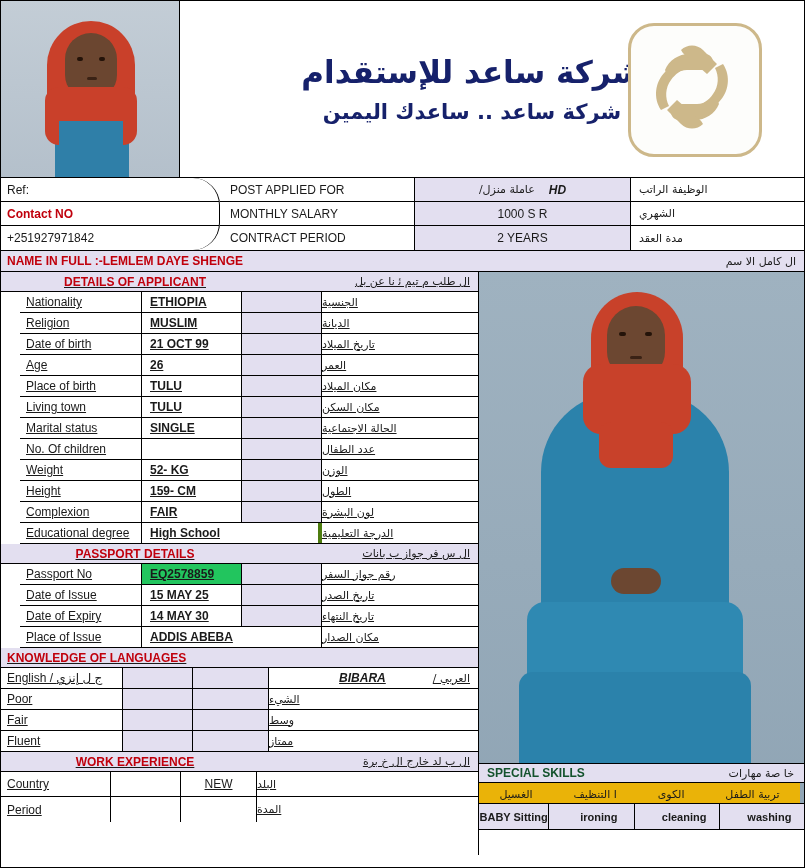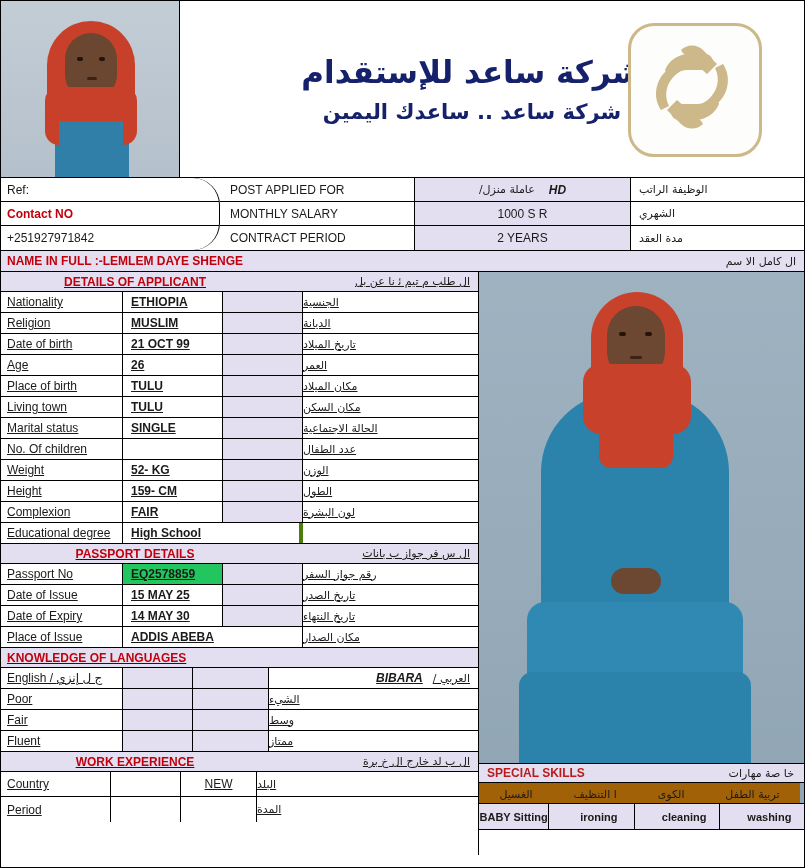--- a/index.html
+++ b/index.html
@@ -56,44 +56,44 @@
 
   
   .body{display:flex;height:583px;text-decoration:underline;}
   .left{width:478px;border-right:1px solid #000;box-sizing:border-box;}
   .right{flex:1;position:relative;background:#8aa2b4;overflow:hidden;}
 
   .sechdr{display:flex;height:19px;align-items:center;border-bottom:1px solid #000;background:#e3dff0;}
   .sechdr .t{width:268px;text-align:center;color:#c0000c;font-weight:bold;font-size:12px;}
   .sechdr .a{flex:1;text-align:right;padding-right:8px;}
 
-  .drow{display:flex;height:21px;border-bottom:1px solid #000;box-sizing:border-box;}
+  .drow{display:flex;height:21px;border-bottom:1px solid #000;box-sizing:border-box;margin-left:19px;}
   .drow .f1{width:122px;border-right:1px solid #000;display:flex;align-items:center;padding-left:6px;box-sizing:border-box;}
   .drow .f2{width:100px;border-right:1px solid #000;display:flex;align-items:center;padding-left:8px;box-sizing:border-box;font-weight:bold;background:#fff;}
   .drow .f3{width:80px;border-right:1px solid #000;box-sizing:border-box;background:#e3dff0;}
   .drow .f4{flex:1;display:flex;align-items:center;justify-content:flex-end;padding-right:8px;box-sizing:border-box;}
 
   .lang-row{display:flex;height:21px;border-bottom:1px solid #000;box-sizing:border-box;}
   .lang-row .c1{width:122px;border-right:1px solid #000;display:flex;align-items:center;padding-left:6px;box-sizing:border-box;}
   .lang-row .c2{width:70px;border-right:1px solid #000;box-sizing:border-box;}
   .lang-row .c3{width:76px;border-right:1px solid #000;box-sizing:border-box;}
-  .lang-row .c4{flex:1;display:flex;align-items:center;justify-content:flex-end;padding-right:8px;box-sizing:border-box;}
+  .lang-row .c4{flex:1;display:flex;align-items:center;justify-content:flex-end;padding-right:8px;box-sizing:border-box;gap:37px;}
 
   .we-row{display:flex;height:25px;border-bottom:1px solid #000;box-sizing:border-box;}
   .we-row .c1{width:110px;border-right:1px solid #000;display:flex;align-items:center;padding-left:6px;box-sizing:border-box;}
   .we-row .c2{width:70px;border-right:1px solid #000;box-sizing:border-box;}
   .we-row .c3{width:76px;border-right:1px solid #000;box-sizing:border-box;display:flex;align-items:center;justify-content:center;}
   .we-row .c4{flex:1;display:flex;align-items:center;justify-content:flex-end;padding-right:8px;box-sizing:border-box;}
 
   
   .photo2{position:absolute;inset:0;}
   .sk-hdr{position:absolute;left:0;right:0;bottom:72px;height:18px;background:#e3dff0;border-top:1px solid #000;border-bottom:1px solid #000;display:flex;align-items:center;}
-  .sk-hdr .t{padding-left:8px;color:#b91c1c;font-weight:bold;font-size:12px;}
+  .sk-hdr .t{padding-left:8px;color:#14532d;font-weight:bold;font-size:12px;}
   .sk-hdr .a{flex:1;text-align:right;padding-right:10px;}
-  .sk-sub{position:absolute;left:0;right:4px;bottom:50px;height:22px;background:#a16207;display:flex;align-items:center;justify-content:space-around;}
+  .sk-sub{position:absolute;left:0;right:4px;bottom:50px;height:22px;background:#eab308;display:flex;align-items:center;justify-content:space-around;}
   .sk-tbl{position:absolute;left:0;right:0;bottom:25px;height:25px;display:flex;border-top:1px solid #000;border-bottom:1px solid #000;background:#e3dff0;gap:15px;}
   .sk-tbl div{flex:1;display:flex;align-items:center;justify-content:center;font-weight:bold;font-size:11px;border-right:1px solid #000;box-sizing:border-box;}
   .sk-tbl div:last-child{border-right:none;}
   .sk-blank{position:absolute;left:0;right:0;bottom:0;height:25px;background:#fff;}
 
   
   .pv{position:absolute;}
 </style>
 </head>
 <body>
@@ -243,20 +243,21 @@
       </div>
       <div class="drow">
         <div class="f1">Complexion</div>
         <div class="f2">FAIR</div>
         <div class="f3"></div>
         <div class="f4 ar">لون البشرة</div>
       </div>
       <div class="drow">
         <div class="f1">Educational degree</div>
         <div class="f2 ctr" style="width:180px;border-right:4px solid #4d7c0f;">High School</div>
+        <div class="f4 ar">الدرجة التعليمية</div>
       </div>
 
       <div class="sechdr">
         <div class="t">PASSPORT DETAILS</div>
         <div class="a ar">ال س فر جواز ب  ﺑﺎﻧﺎت</div>
       </div>
 
       <div class="drow">
         <div class="f1">Passport No</div>
         <div class="f2" style="background:#22c55e">EQ2578859</div>

